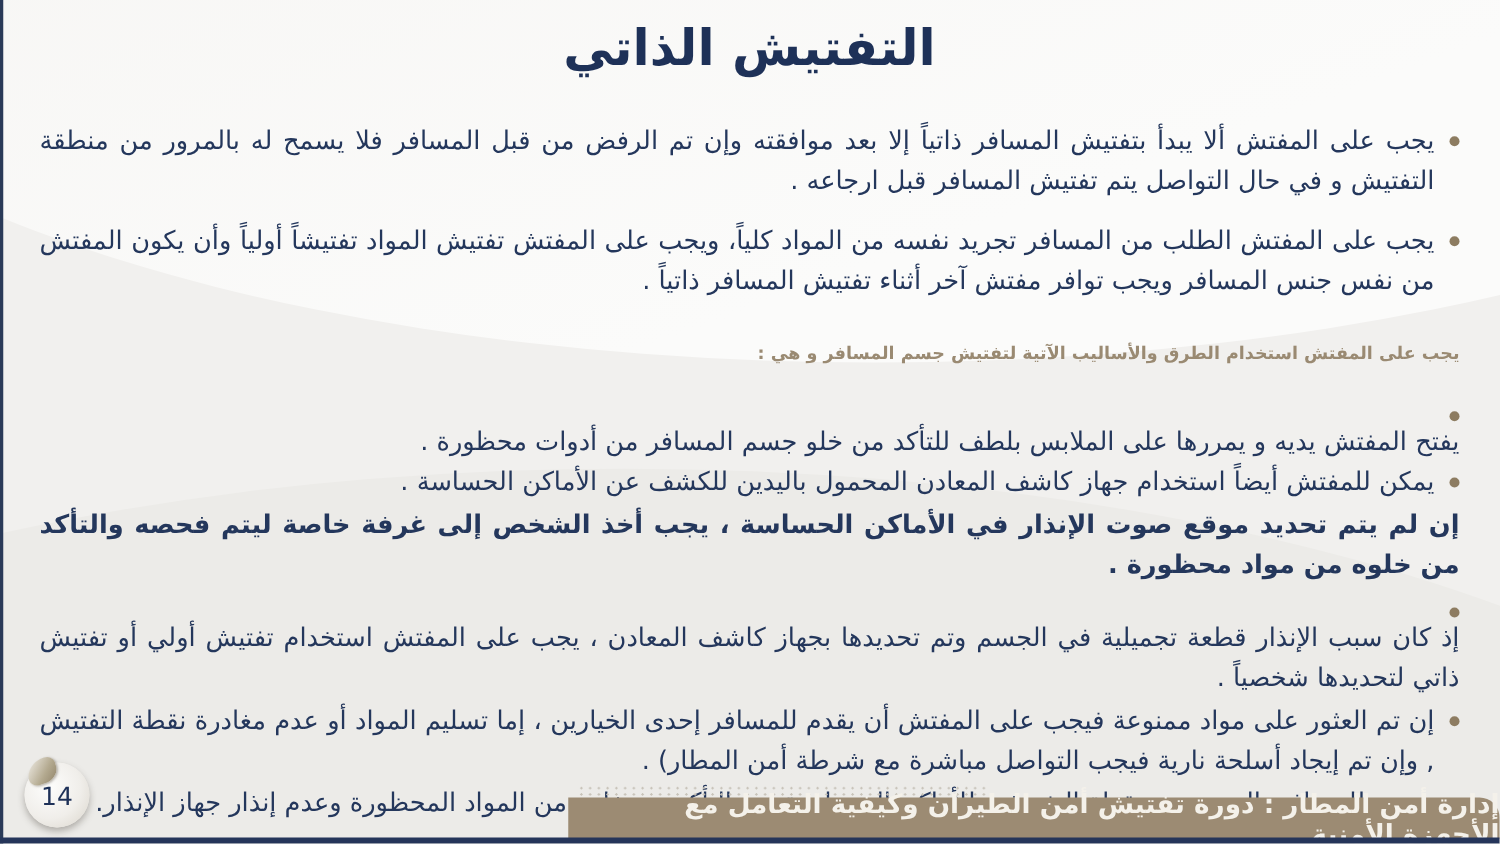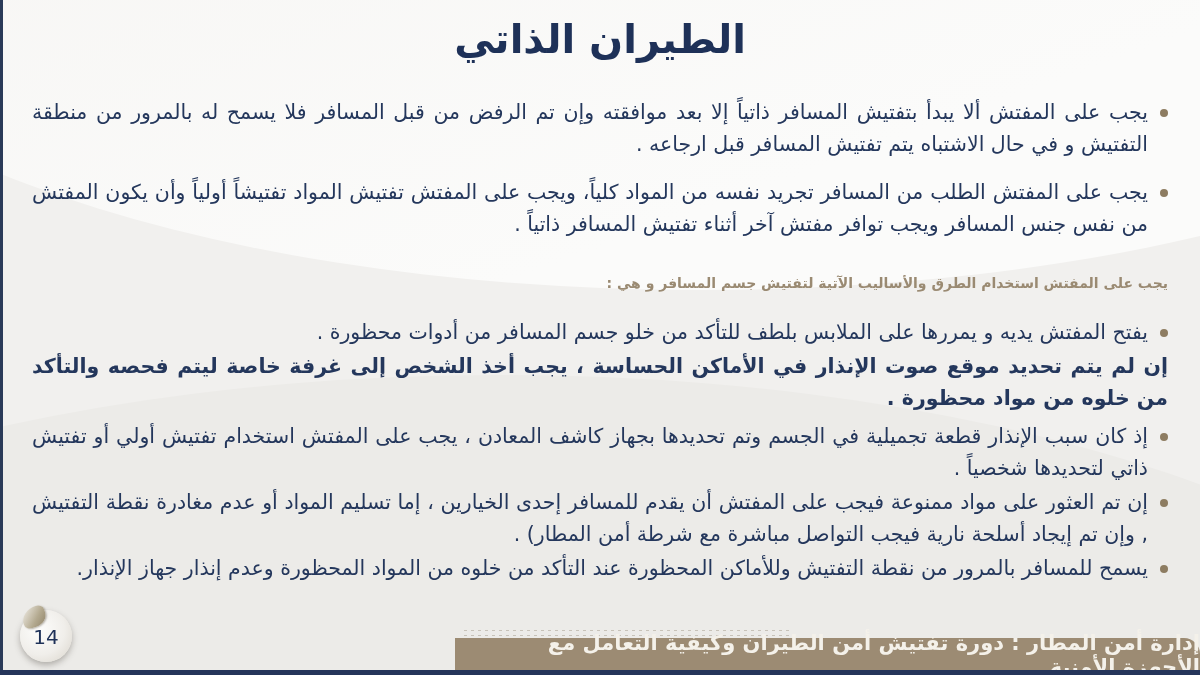--- a/index.html
+++ b/index.html
@@ -78,22 +78,22 @@
   .note { text-align: justify; font-weight: bold; }
   .methods-heading {
     margin-top: 26px;
     font-size: 14px;
     line-height: 34px;
     font-weight: bold;
     color: #9a8a72;
     text-align: right;
   }
   .mt12 { margin-top: 16px; }
-  .mt16 { margin-top: 16px; }
-  .mt6  { margin-top: 6px; }
+  .mt16 { margin-top: 16px; flex-direction: column; }
+  .mt6  { margin-top: 6px; flex-direction: column; }
   .mt2  { margin-top: 2px; }
   
   .footer-bar {
     position: absolute;
     left: 455px; right: 0; bottom: 4px;
     height: 33px;
     background: #9c8b73;
     border-radius: 0 16px 0 0; 
     z-index: 5;
     display: flex; align-items: center; justify-content: center;
@@ -135,41 +135,45 @@
 <body>
 
 <div class="slide">
 
   <div class="curve-top"></div>
   <div class="curve-bottom"></div>
   <div class="edge-left"></div>
   <div class="edge-bottom"></div>
   <div class="dots-texture"></div>
 
-  <div class="title">الطيران الذاتي</div>
+  <div class="title">التفتيش الذاتي</div>
 
   <div class="content">
 
     <div class="bullet-row">
       <span class="dot"></span>
-      <span class="bullet-text">يجب على المفتش ألا يبدأ بتفتيش المسافر ذاتياً إلا بعد موافقته وإن تم الرفض من قبل المسافر فلا يسمح له بالمرور من منطقة التفتيش و في حال الاشتباه يتم تفتيش المسافر قبل ارجاعه .</span>
+      <span class="bullet-text">يجب على المفتش ألا يبدأ بتفتيش المسافر ذاتياً إلا بعد موافقته وإن تم الرفض من قبل المسافر فلا يسمح له بالمرور من منطقة التفتيش و في حال التواصل يتم تفتيش المسافر قبل ارجاعه .</span>
     </div>
 
     <div class="bullet-row mt12">
       <span class="dot"></span>
       <span class="bullet-text">يجب على المفتش الطلب من المسافر تجريد نفسه من المواد كلياً، ويجب على المفتش تفتيش المواد تفتيشاً أولياً وأن يكون المفتش من نفس جنس المسافر ويجب توافر مفتش آخر أثناء تفتيش المسافر ذاتياً .</span>
     </div>
 
     <div class="methods-heading">يجب على المفتش استخدام الطرق والأساليب الآتية لتفتيش جسم المسافر و هي :</div>
 
     <div class="bullet-row mt16">
       <span class="dot"></span>
       <span class="bullet-text">يفتح المفتش يديه و يمررها على الملابس بلطف للتأكد من خلو جسم المسافر من أدوات محظورة .</span>
     </div>
 
+    <div class="bullet-row">
+      <span class="dot"></span>
+      <span class="bullet-text">يمكن للمفتش أيضاً استخدام جهاز كاشف المعادن المحمول باليدين للكشف عن الأماكن الحساسة .</span>
+    </div>
 
     <div class="note mt2">إن لم يتم تحديد موقع صوت الإنذار في الأماكن الحساسة ، يجب أخذ الشخص إلى غرفة خاصة ليتم فحصه والتأكد من خلوه من مواد محظورة .</div>
 
     <div class="bullet-row mt6">
       <span class="dot"></span>
       <span class="bullet-text">إذ كان سبب الإنذار قطعة تجميلية في الجسم وتم تحديدها بجهاز كاشف المعادن ، يجب على المفتش استخدام تفتيش أولي أو تفتيش ذاتي لتحديدها شخصياً .</span>
     </div>
 
     <div class="bullet-row mt2">
       <span class="dot"></span>

